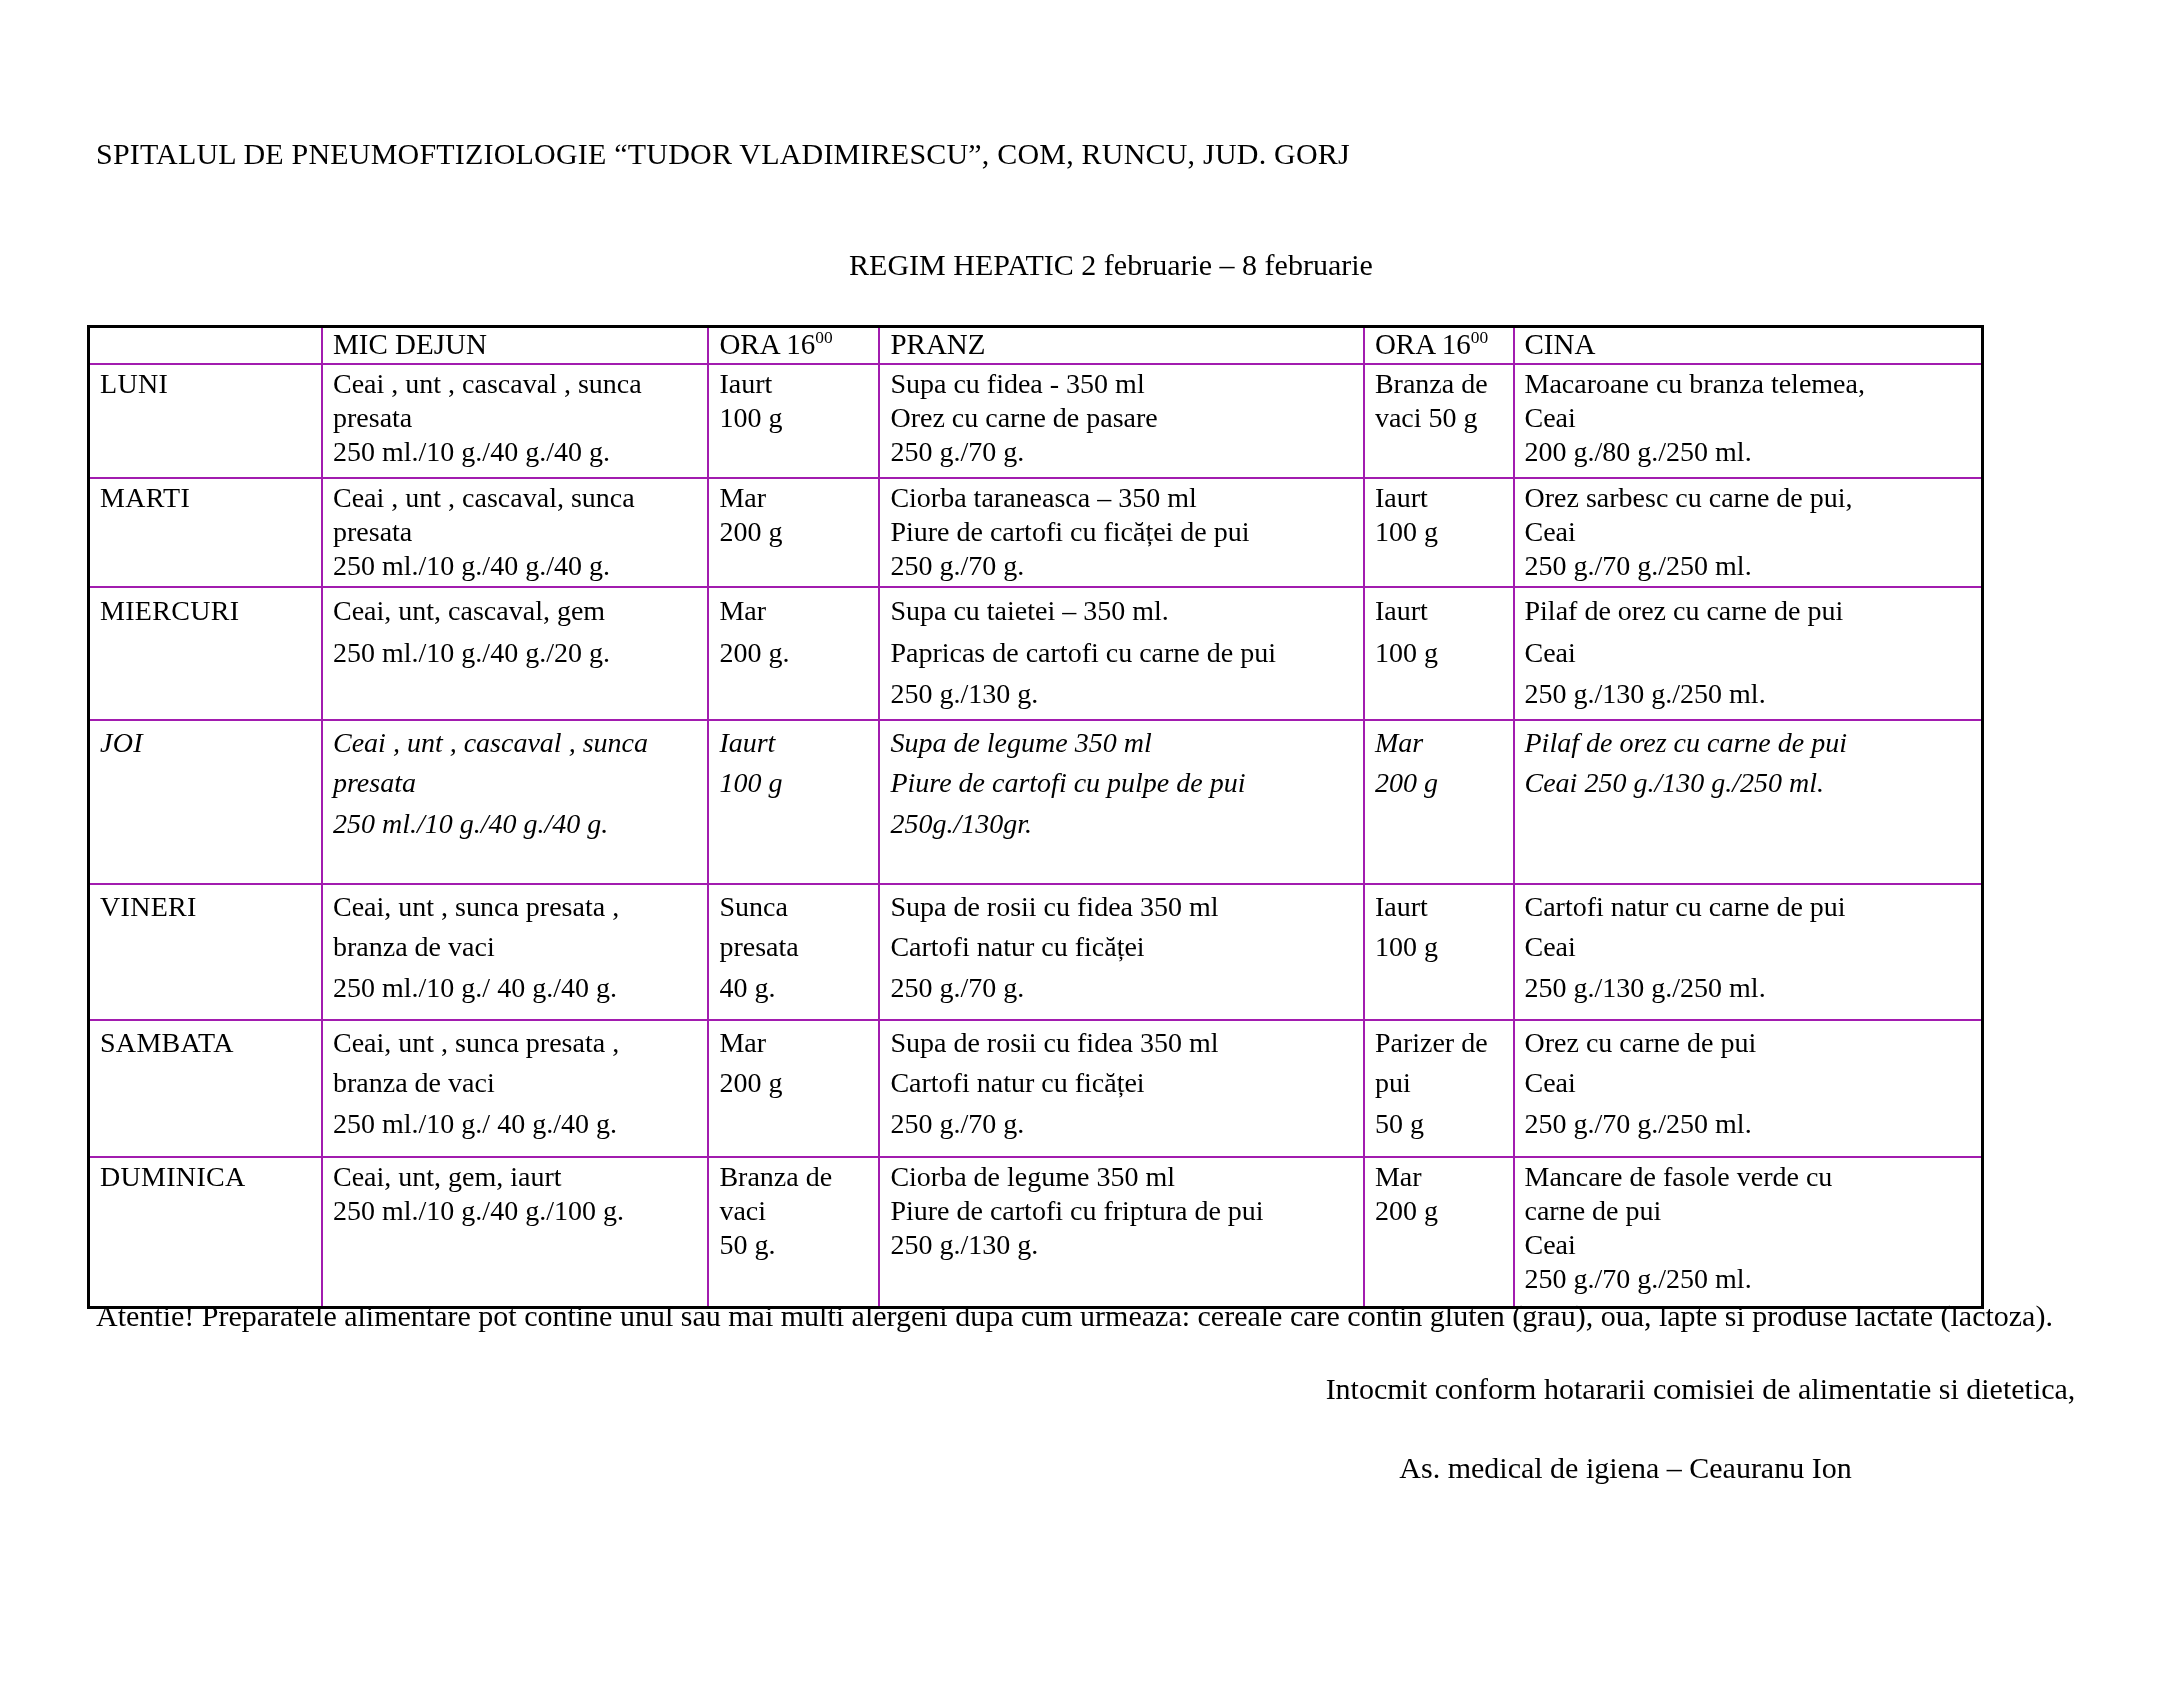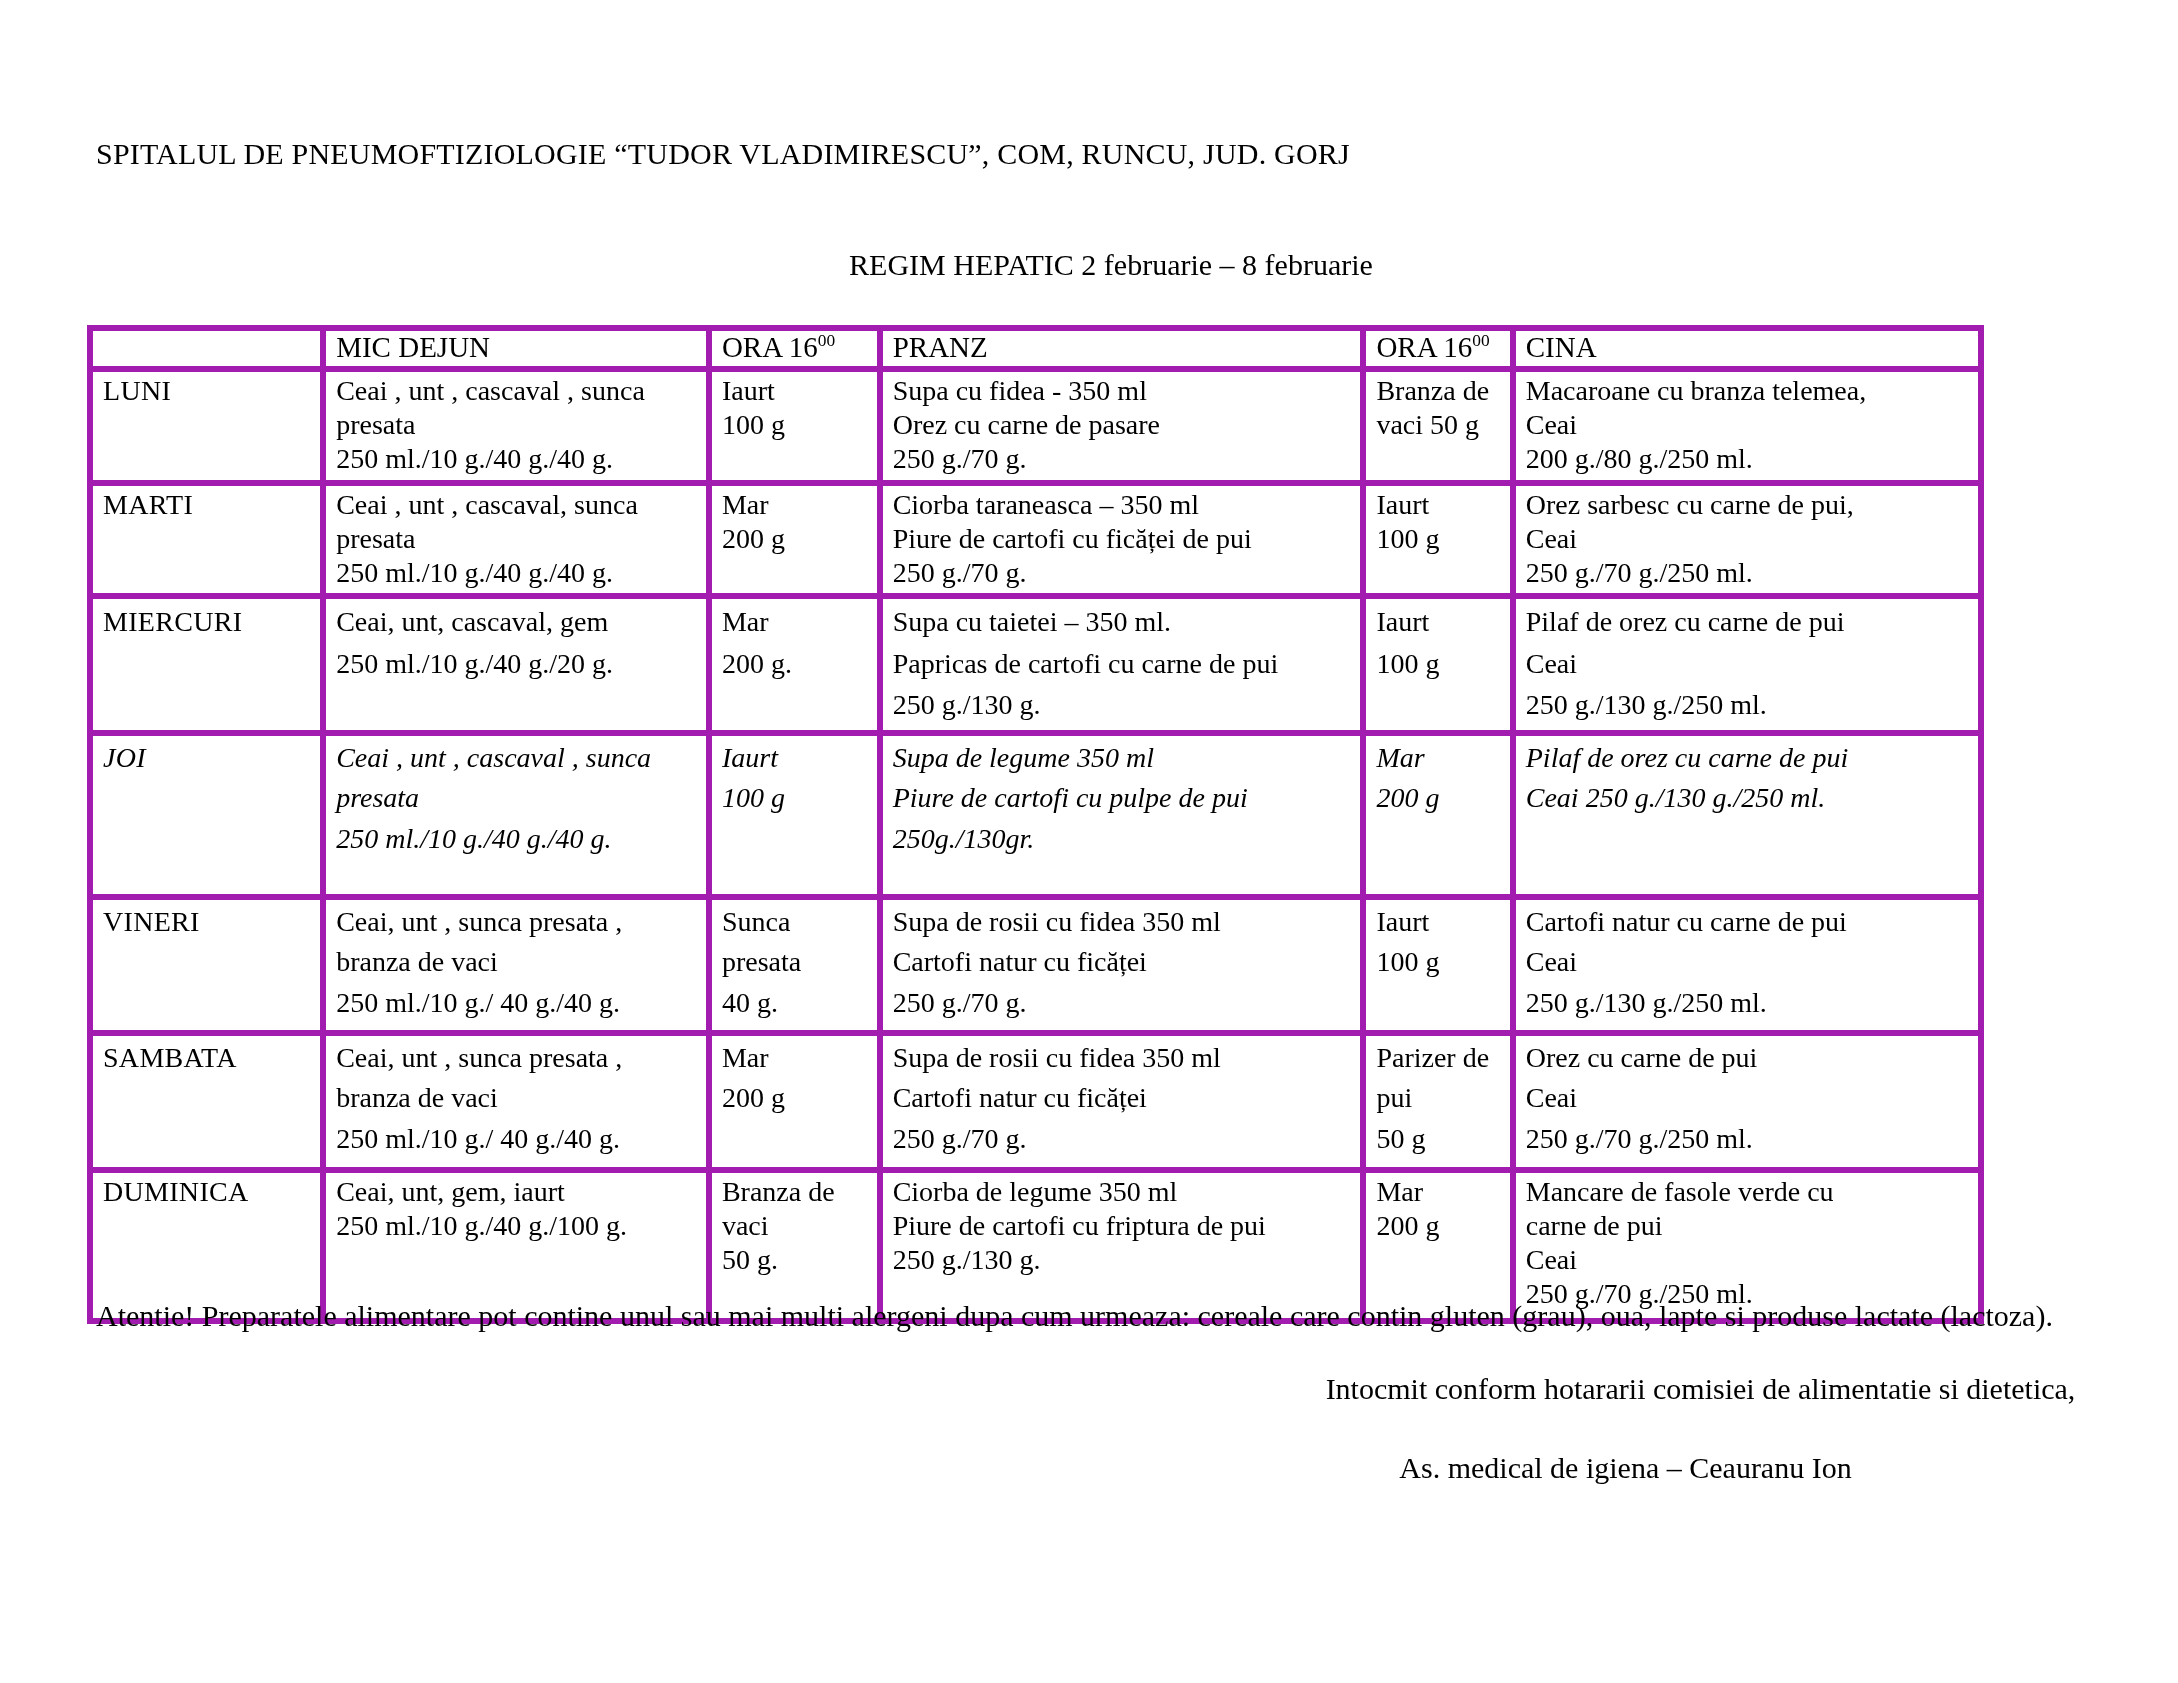--- a/index.html
+++ b/index.html
@@ -28,21 +28,21 @@
   }
   table.menu {
     position: absolute;
     left: 87px; top: 325px;
     width: 1897px;
     border-collapse: collapse;
     table-layout: fixed;
     font-size: 28px;
   }
   table.menu td, table.menu th {
-    border: 6px solid #a21caf;
+    border: 2px solid #a21caf;
     vertical-align: top;
     padding: 2px 8px 4px 10px;
     font-weight: normal;
     text-align: left;
     white-space: pre-line;
     overflow: hidden;
   }
   table.menu { border: 3px solid #000; }
   tr.hdr th { height: 34px; font-size: 29px; line-height: 1.05; padding-top: 1px; white-space: nowrap; }
   th.c-ora, td.c-ora { text-align: center; padding-left: 4px; padding-right: 4px; }

